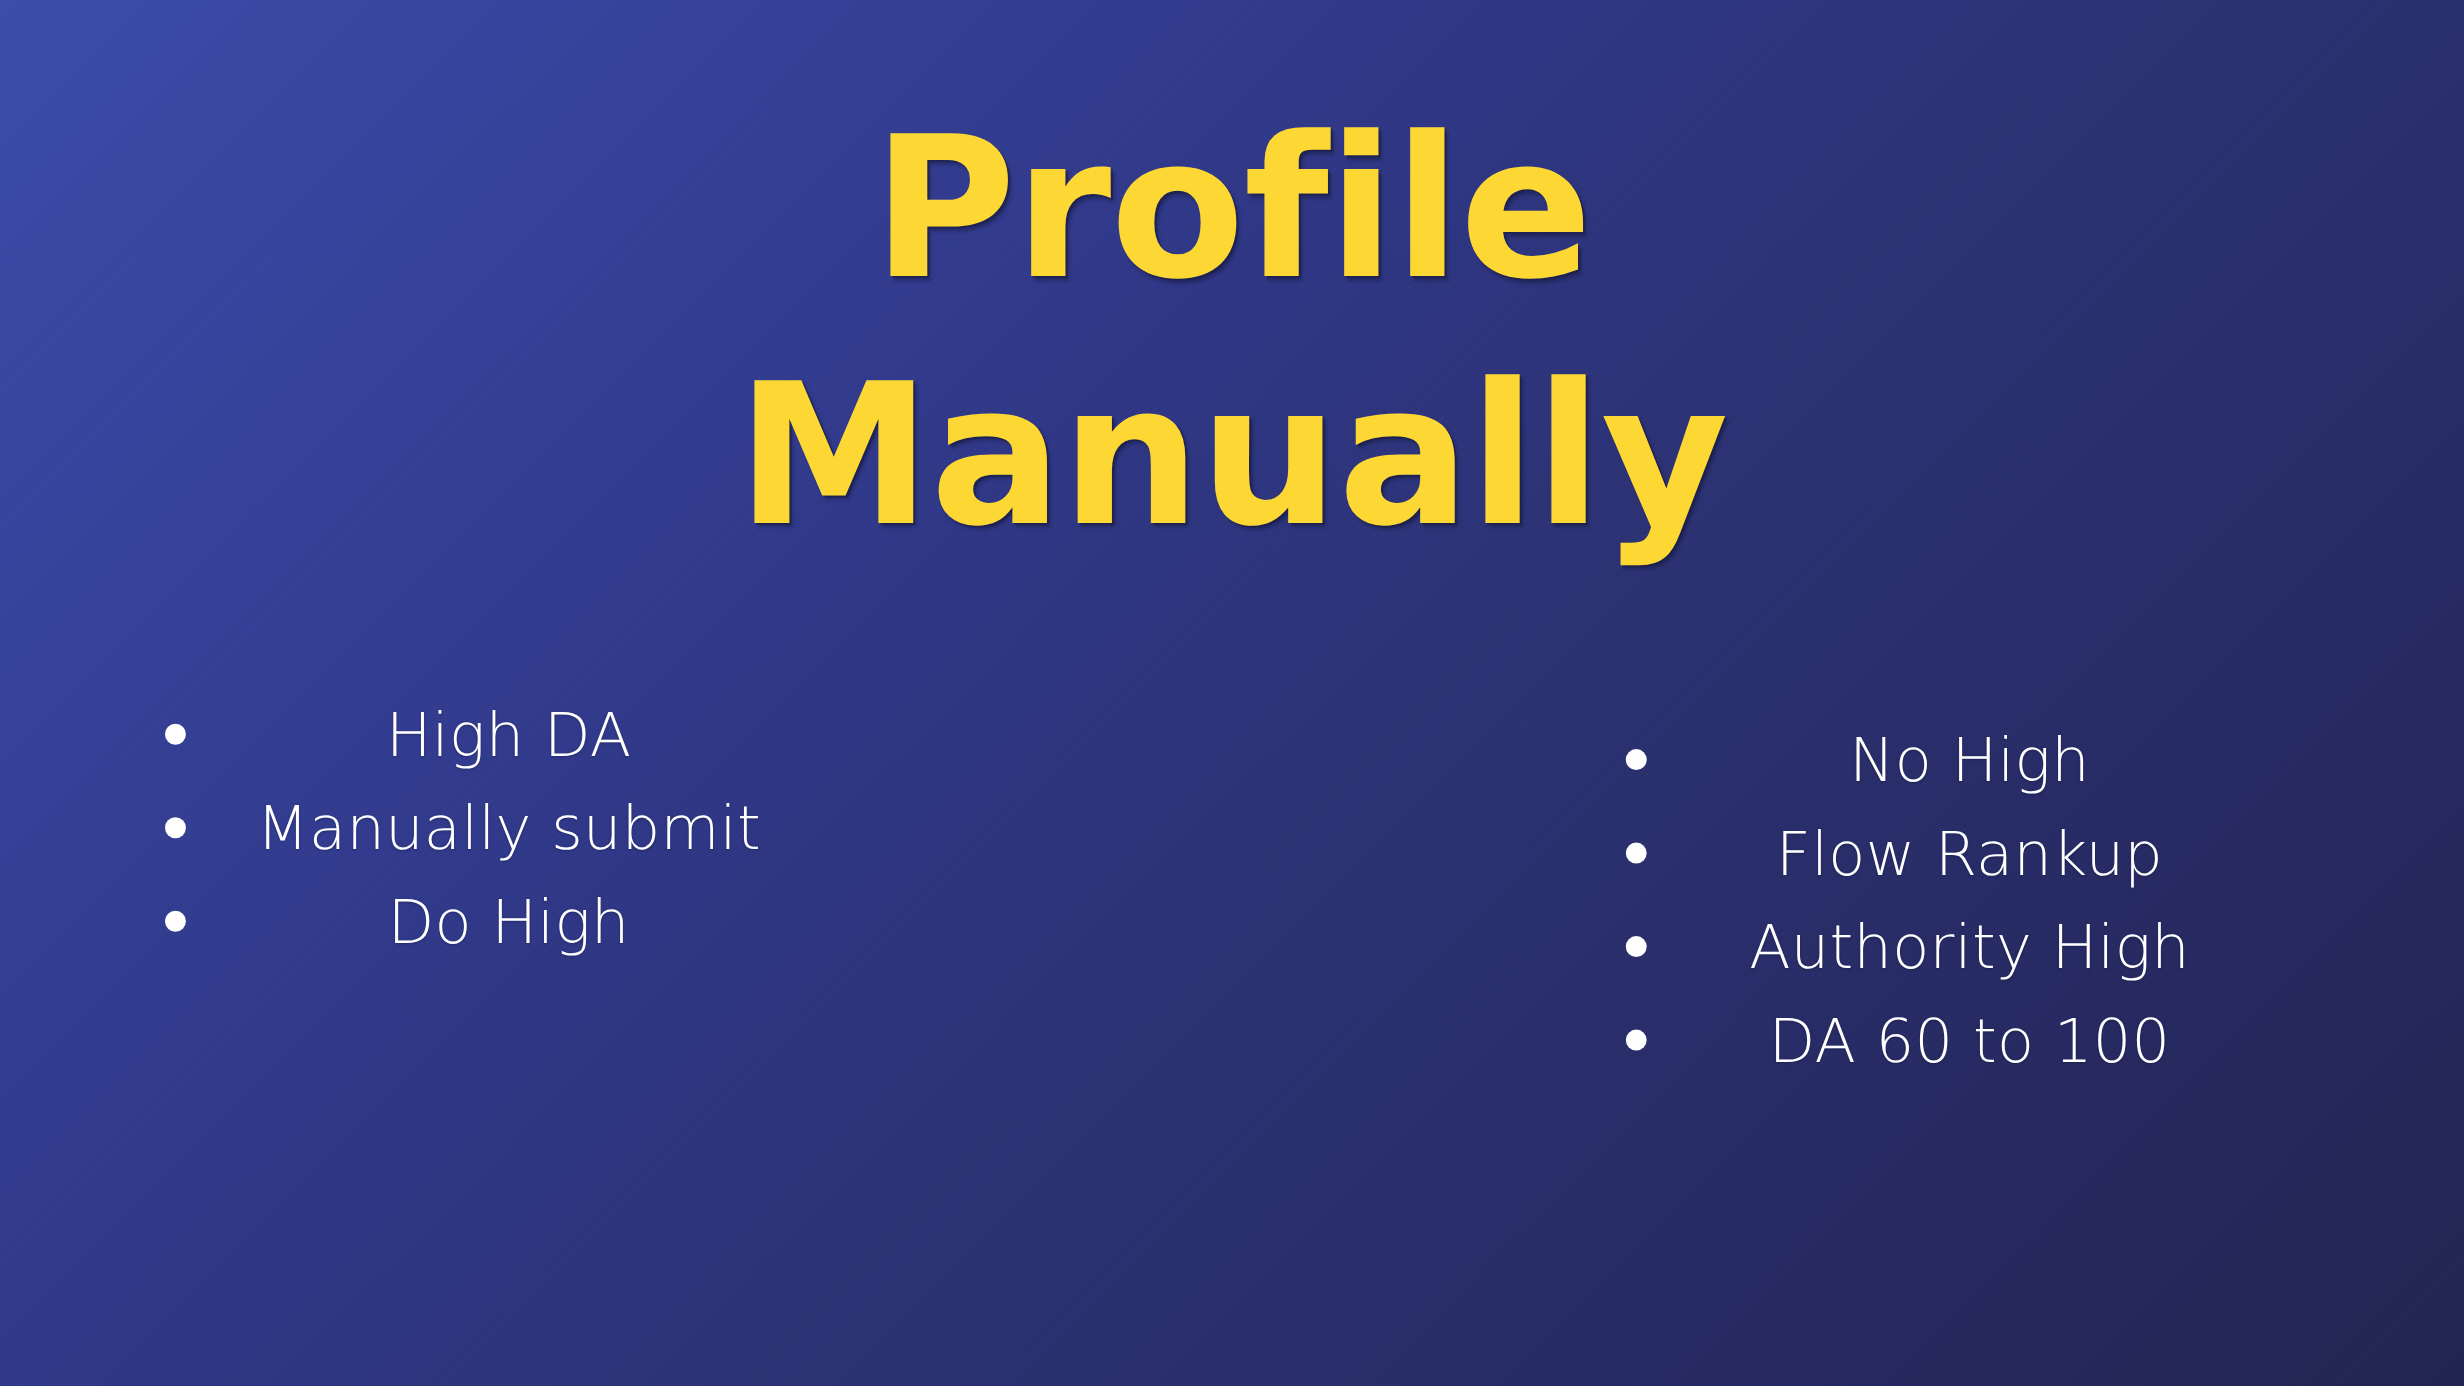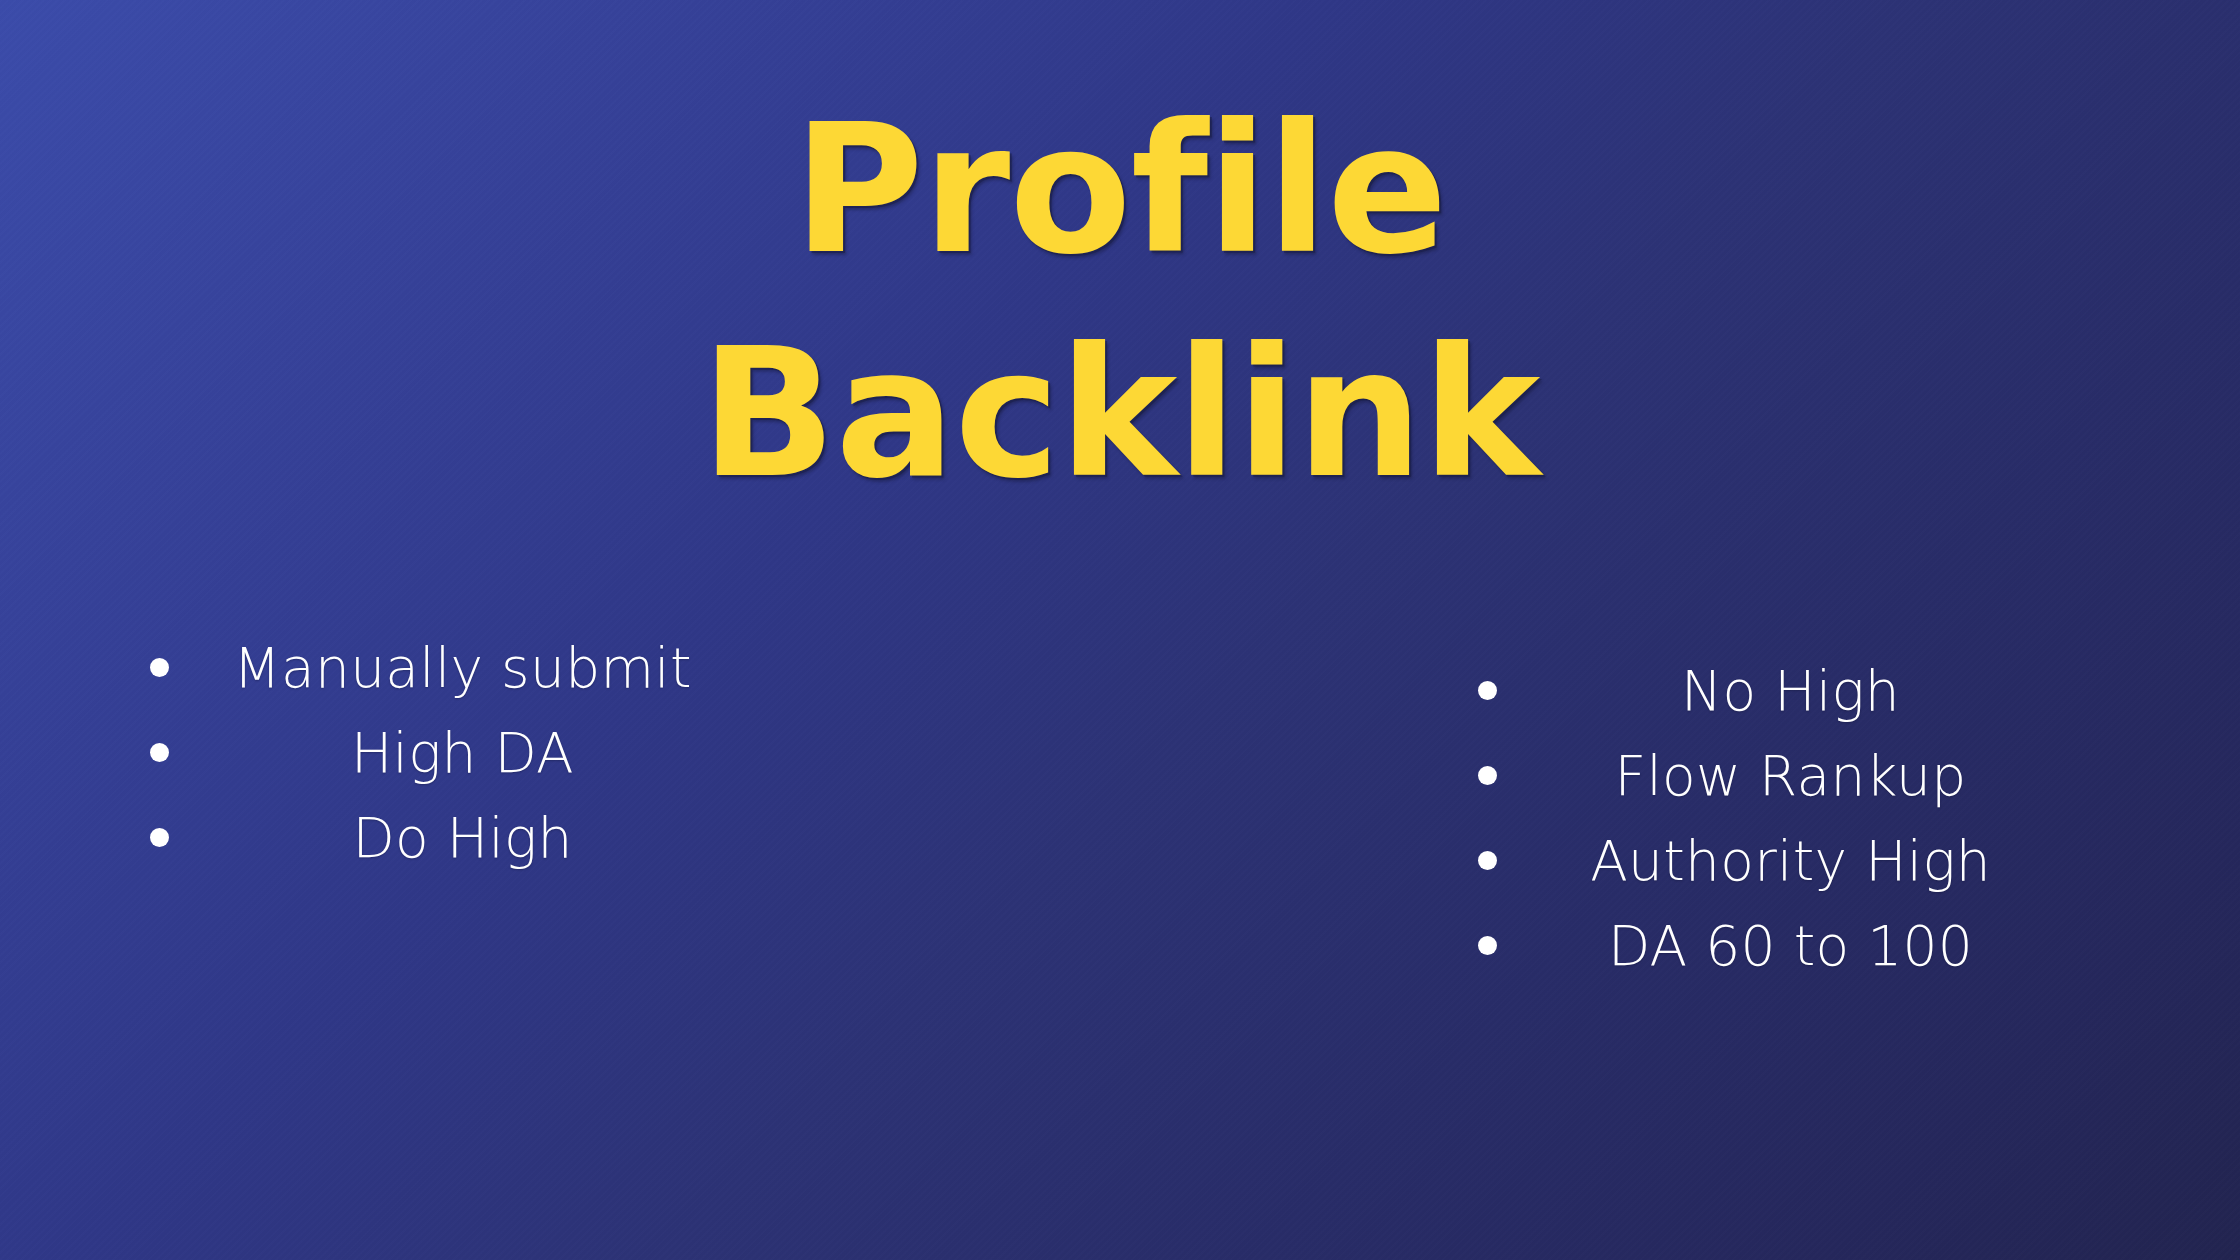--- a/index.html
+++ b/index.html
@@ -106,31 +106,31 @@
     text-shadow: 0 1px 2px rgba(15,18,50,0.35);
   }
 </style>
 </head>
 <body>
 
 <div class="slide">
 
   <div class="title-block">
     <span class="title-line">Profile</span>
-    <span class="title-line">Backlink</span>
+    <span class="title-line">Manually</span>
   </div>
 
   <ul class="bullet-column left">
     <li class="bullet-item">
       <span class="bullet-dot"></span>
-      <span class="bullet-text">Manually submit</span>
+      <span class="bullet-text">High DA</span>
     </li>
     <li class="bullet-item">
       <span class="bullet-dot"></span>
-      <span class="bullet-text">High DA</span>
+      <span class="bullet-text">Manually submit</span>
     </li>
     <li class="bullet-item">
       <span class="bullet-dot"></span>
       <span class="bullet-text">Do High</span>
     </li>
   </ul>
 
   <ul class="bullet-column right">
     <li class="bullet-item">
       <span class="bullet-dot"></span>

